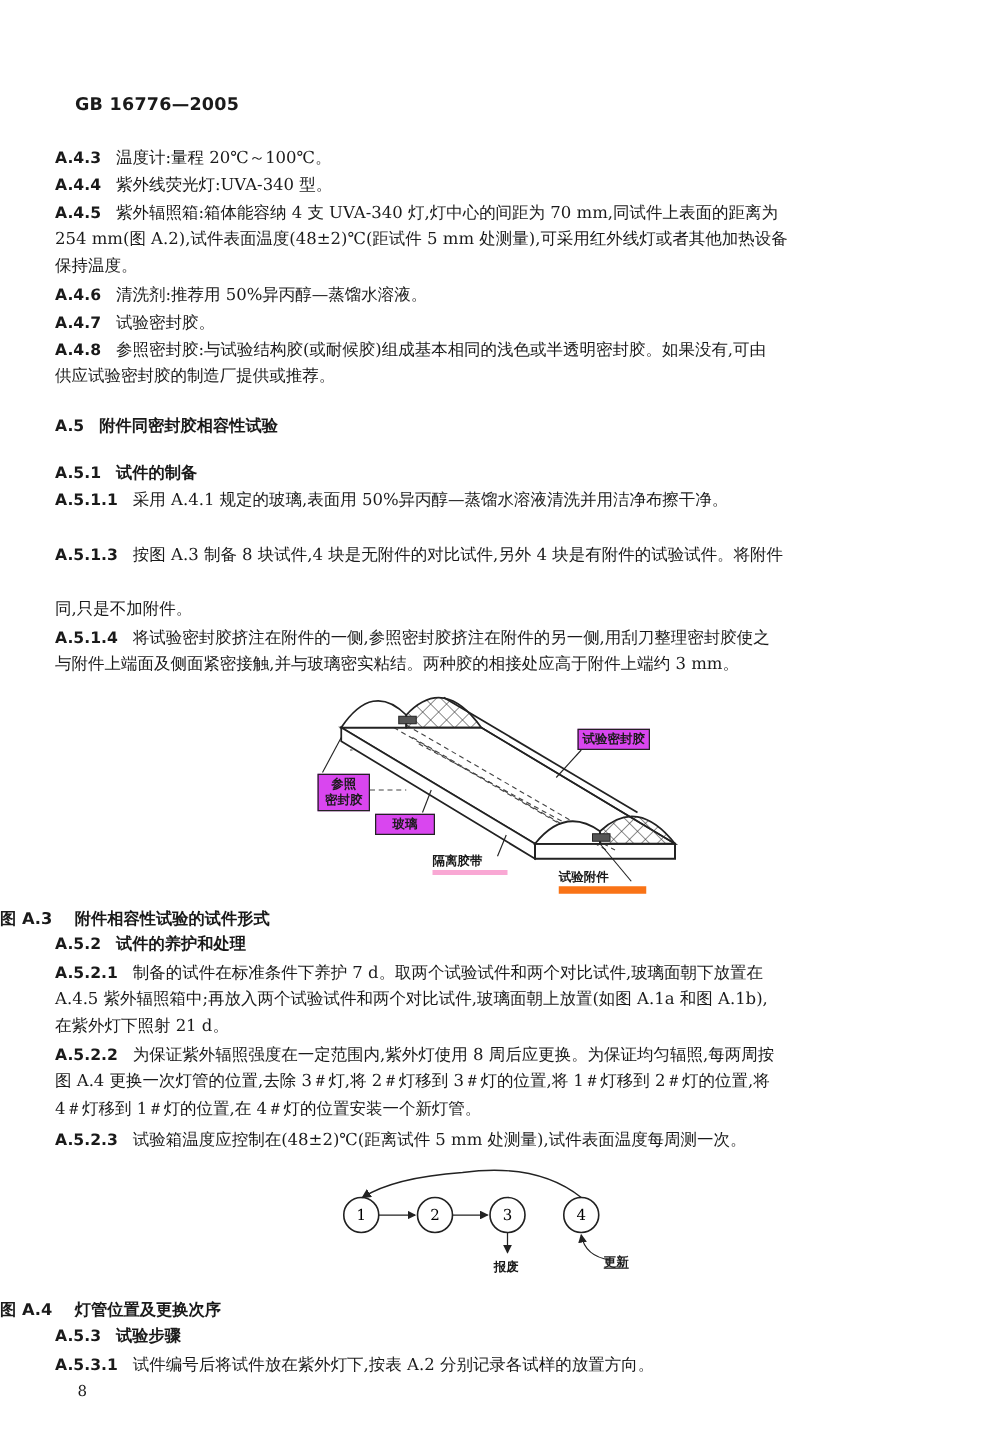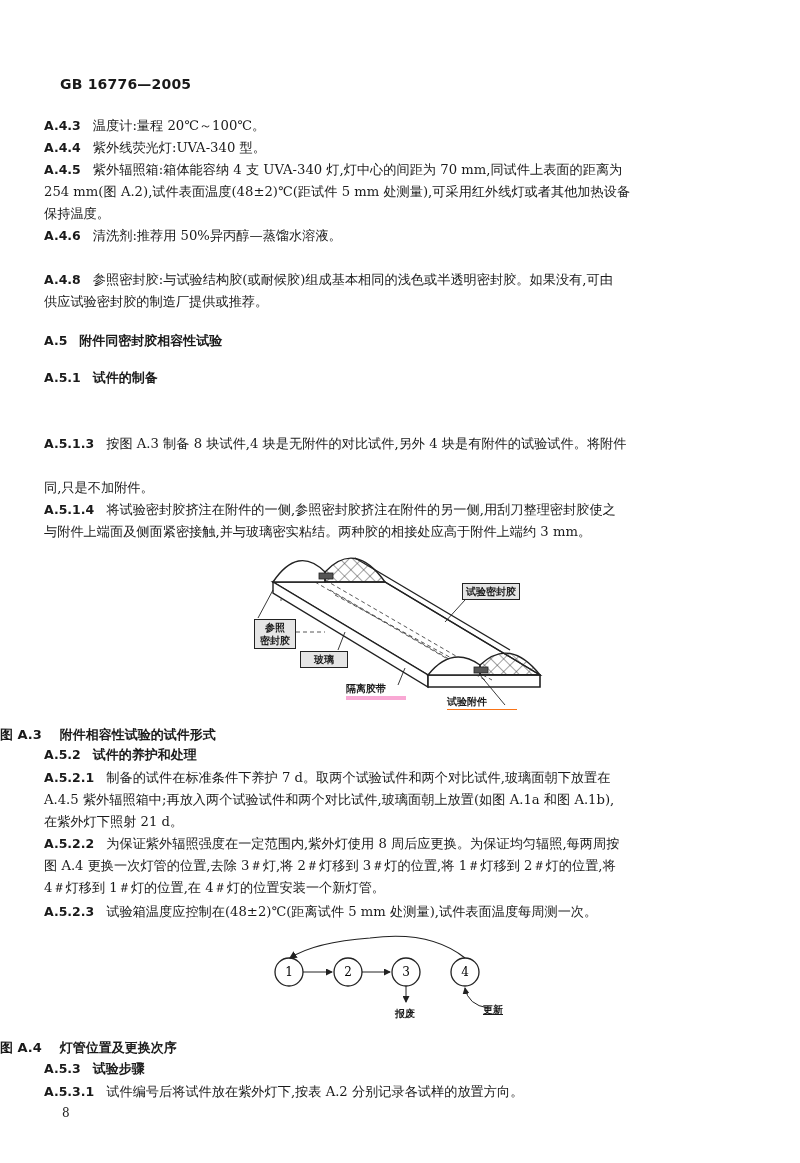--- a/index.html
+++ b/index.html
@@ -24,21 +24,21 @@
   }
   .bold { font-weight: bold; font-family: "DejaVu Sans", "Liberation Sans", sans-serif; font-size: 13px; }
   .caption {
     position: absolute; left: 0; width: 800px; 
     font-family: "DejaVu Sans", "Liberation Sans", sans-serif;
     font-weight: bold; font-size: 13px;
   }
   .caption .fig { margin-right: 18px; }
   .fig-svg { position: absolute; }
   .lbl {
-    position: absolute; background: #e5e5e5; border: 1.2px solid #222;
+    position: absolute; background: #d946ef; border: 1.2px solid #222;
     font-family: "DejaVu Sans", "Liberation Sans", sans-serif;
     font-weight: bold; font-size: 10px; line-height: 13px; text-align: center;
     padding: 1px 3px;
   }
   .dlbl {
     position: absolute;
     font-family: "DejaVu Sans", "Liberation Sans", sans-serif;
     font-weight: bold; font-size: 10px;
   }
   .circ-num {
@@ -64,32 +64,38 @@
   <div class="line" style="top:161px">
     <span class="num">A.4.5</span><span>紫外辐照箱:箱体能容纳 4 支 UVA-340 灯,灯中心的间距为 70 mm,同试件上表面的距离为</span>
   </div>
   <div class="line" style="top:183px">254 mm(图 A.2),试件表面温度(48±2)℃(距试件 5 mm 处测量),可采用红外线灯或者其他加热设备</div>
   <div class="line" style="top:205px">保持温度。</div>
 
   <div class="line" style="top:227px">
     <span class="num">A.4.6</span><span>清洗剂:推荐用 50%异丙醇—蒸馏水溶液。</span>
   </div>
 
+  <div class="line" style="top:249px">
+    <span class="num">A.4.7</span><span>试验密封胶。</span>
+  </div>
 
   <div class="line" style="top:271px">
     <span class="num">A.4.8</span><span>参照密封胶:与试验结构胶(或耐候胶)组成基本相同的浅色或半透明密封胶。如果没有,可由</span>
   </div>
   <div class="line" style="top:293px">供应试验密封胶的制造厂提供或推荐。</div>
 
   <div class="line" style="top:332px">
     <span class="num">A.5</span><span class="bold">附件同密封胶相容性试验</span>
   </div>
 
   <div class="line" style="top:369px">
     <span class="num">A.5.1</span><span class="bold">试件的制备</span>
+  </div>
+  <div class="line" style="top:391px">
+    <span class="num">A.5.1.1</span><span>采用 A.4.1 规定的玻璃,表面用 50%异丙醇—蒸馏水溶液清洗并用洁净布擦干净。</span>
   </div>
   <div class="line" style="top:435px">
     <span class="num">A.5.1.3</span><span>按图 A.3 制备 8 块试件,4 块是无附件的对比试件,另外 4 块是有附件的试验试件。将附件</span>
   </div>
   <div class="line" style="top:479px">同,只是不加附件。</div>
   <div class="line" style="top:501px">
     <span class="num">A.5.1.4</span><span>将试验密封胶挤注在附件的一侧,参照密封胶挤注在附件的另一侧,用刮刀整理密封胶使之</span>
   </div>
   <div class="line" style="top:523px">与附件上端面及侧面紧密接触,并与玻璃密实粘结。两种胶的相接处应高于附件上端约 3 mm。</div>
 
@@ -133,21 +139,21 @@
       <line x1="250" y1="125" x2="275" y2="155" stroke="#222" stroke-width="0.9"></line>
       <line x1="215" y1="72" x2="235" y2="50" stroke="#222" stroke-width="0.9"></line>
     </svg>
     <div class="lbl" style="left:462px; top:583px;">试验密封胶</div>
     <div class="lbl" style="left:254px; top:619px; width:34px;">
       <span>参照</span><br>
       <span>密封胶</span>
     </div>
     <div class="lbl" style="left:300px; top:651px; width:40px;">玻璃</div>
     <div class="dlbl" style="left:346px; top:682px; border-bottom:4px solid #f9a8d4; padding-right:20px;">隔离胶带</div>
-    <div class="dlbl" style="left:447px; top:695px; border-bottom:1px solid #f97316; padding-right:30px;">试验附件</div>
+    <div class="dlbl" style="left:447px; top:695px; border-bottom:6px solid #f97316; padding-right:30px;">试验附件</div>
   </div>
   <div class="caption" style="top:726px">
     <span class="fig">图 A.3</span><span>附件相容性试验的试件形式</span>
   </div>
 
   <div class="line" style="top:746px">
     <span class="num">A.5.2</span><span class="bold">试件的养护和处理</span>
   </div>
   <div class="line" style="top:769px">
     <span class="num">A.5.2.1</span><span>制备的试件在标准条件下养护 7 d。取两个试验试件和两个对比试件,玻璃面朝下放置在</span>

